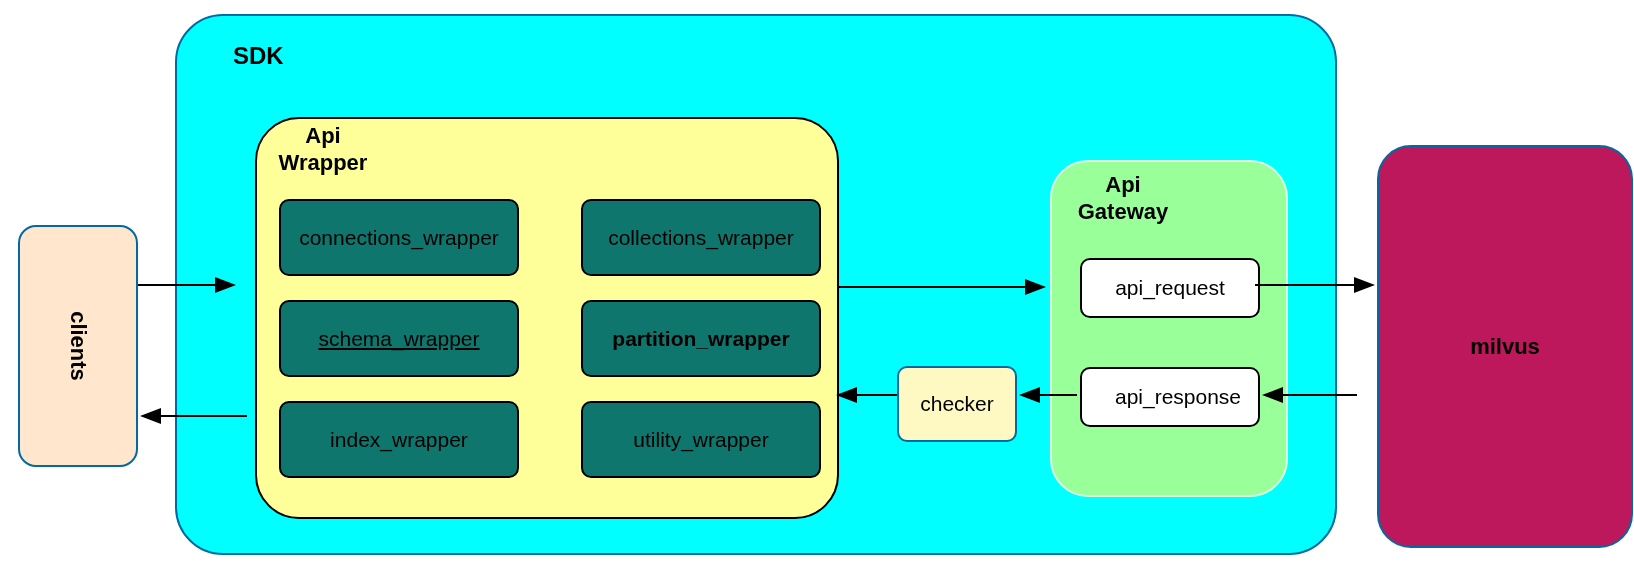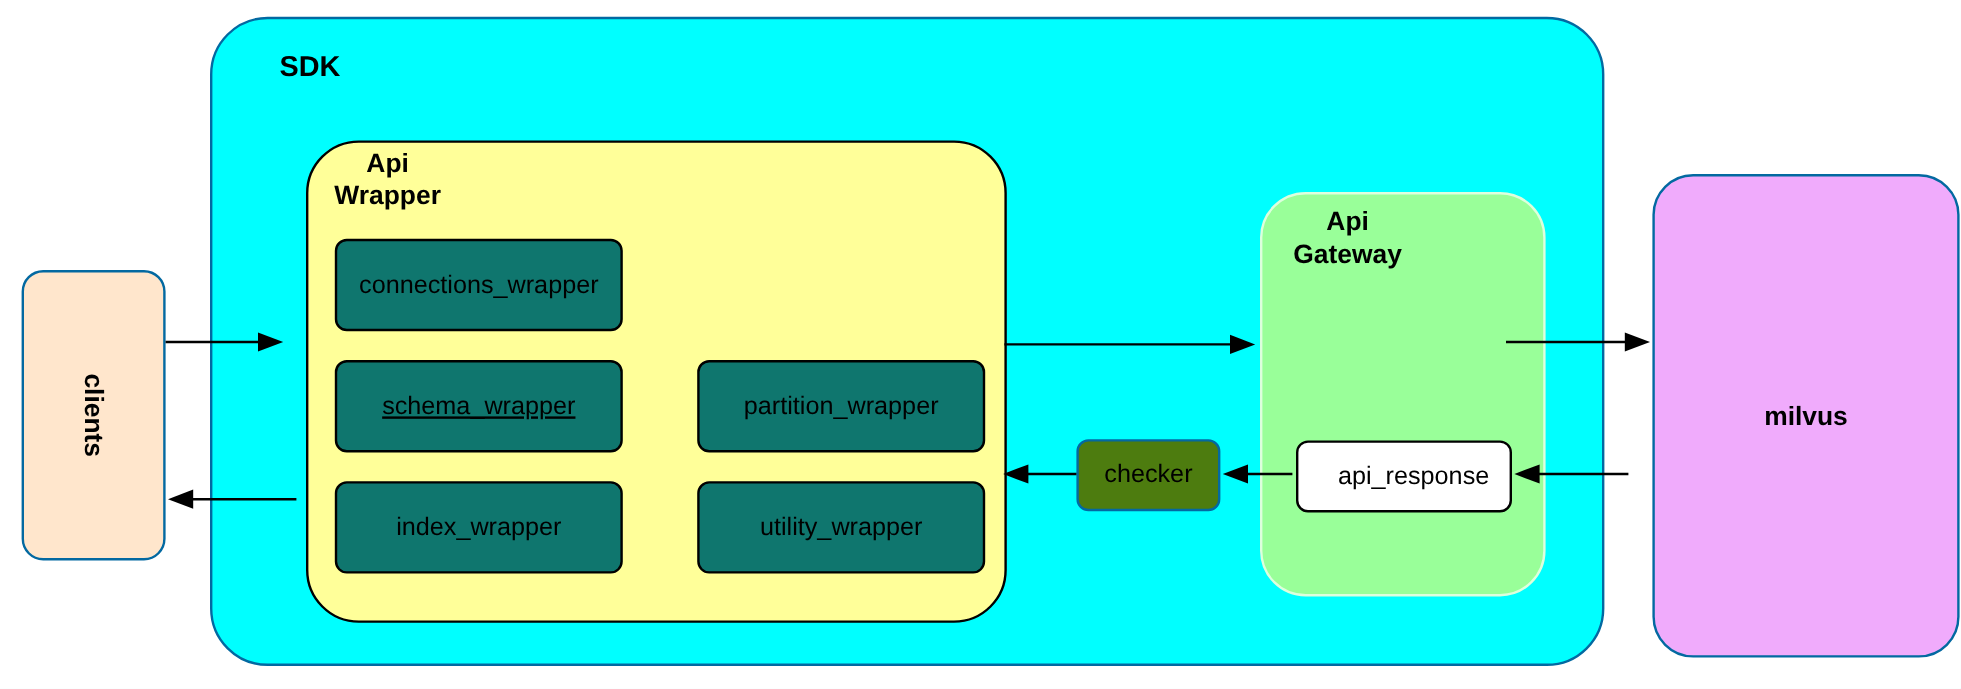--- a/index.html
+++ b/index.html
@@ -50,21 +50,21 @@
   .wbox{
     position:absolute;width:240px;height:77px;
     background:#0f766e;border:2px solid #000;border-radius:10px;
     box-sizing:border-box;
     display:flex;align-items:center;justify-content:center;
     font-size:21px;color:#000;
   }
   .wb0{left:22px;top:80px;}
   .wb1{left:324px;top:80px;}
   .wb2{left:22px;top:181px;text-decoration:underline;}
-  .wb3{left:324px;top:181px;}
+  .wb3{left:324px;top:181px;font-weight:bold;}
   .wb4{left:22px;top:282px;}
   .wb5{left:324px;top:282px;}
   
   .api-gateway{
     position:absolute;
     left:873px;top:144px;width:238px;height:337px; 
     background:#99ff99;border:2px solid #ddffdd;border-radius:38px;
     box-sizing:border-box;
   }
   .api-gateway-label{
@@ -76,29 +76,29 @@
     position:absolute;left:28px;width:180px;height:60px;
     background:#ffffff;border:2px solid #000;border-radius:10px;
     box-sizing:border-box;
     display:flex;align-items:center;justify-content:center;
     font-size:21px;color:#000;
   }
   .gb-request{top:96px;}
   .gb-response{top:205px;padding-left:16px;}
   
   .checker{
-    left:897px;top:366px;width:120px;height:60px;
-    background:#4d7c0f;border-radius:10px;
+    left:897px;top:366px;width:120px;height:76px;
+    background:#fef9c3;border-radius:10px;
     display:flex;align-items:center;justify-content:center;
     font-size:21px;color:#000;
   }
   
   .milvus{
     left:1377px;top:145px;width:256px;height:403px;
-    background:#f0abfc;border-radius:34px;
+    background:#be185d;border-radius:34px;
     display:flex;align-items:center;justify-content:center;
     font-weight:bold;font-size:22px;color:#000;
   }
   .arrows{
     position:absolute;left:0;top:0;width:1634px;height:574px;
     pointer-events:none;
   }
   .arrows line{stroke:#000;stroke-width:2;}
   .arrows polygon{fill:#000;stroke:none;}
 </style>
@@ -111,29 +111,31 @@
     <span class="vtext">clients</span>
   </div>
 
   <div class="node sdk">
     <div class="sdk-label">SDK</div>
 
     <div class="api-wrapper">
       <div class="api-wrapper-label">Api
 Wrapper</div>
       <div class="wbox wb0">connections_wrapper</div>
+      <div class="wbox wb1">collections_wrapper</div>
       <div class="wbox wb2">schema_wrapper</div>
       <div class="wbox wb3">partition_wrapper</div>
       <div class="wbox wb5">utility_wrapper</div>
       <div class="wbox wb4">index_wrapper</div>
     </div>
 
     <div class="api-gateway">
       <div class="api-gateway-label">Api
 Gateway</div>
+      <div class="gbox gb-request">api_request</div>
       <div class="gbox gb-response">api_response</div>
     </div>
   </div>
 
   <div class="node checker">checker</div>
 
   <div class="node milvus">milvus</div>
 
   <svg class="arrows" viewBox="0 0 1634 574" xmlns="http://www.w3.org/2000/svg">
     <g>

